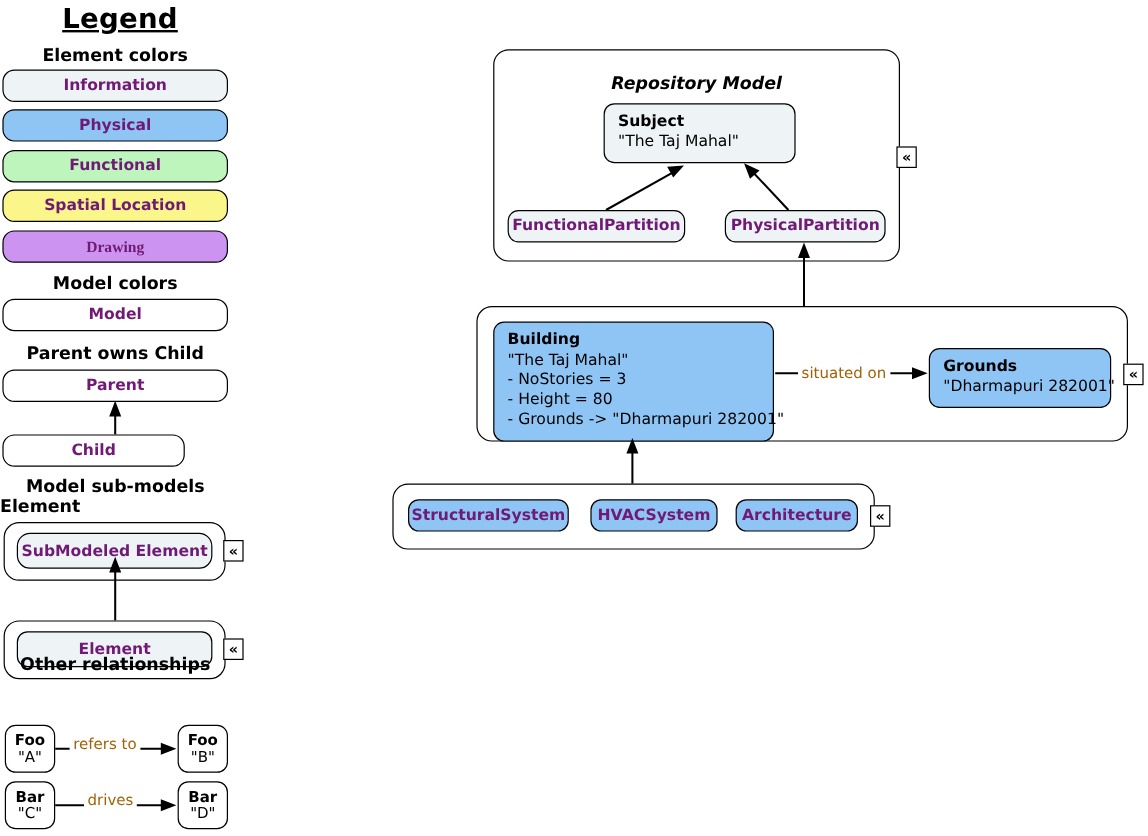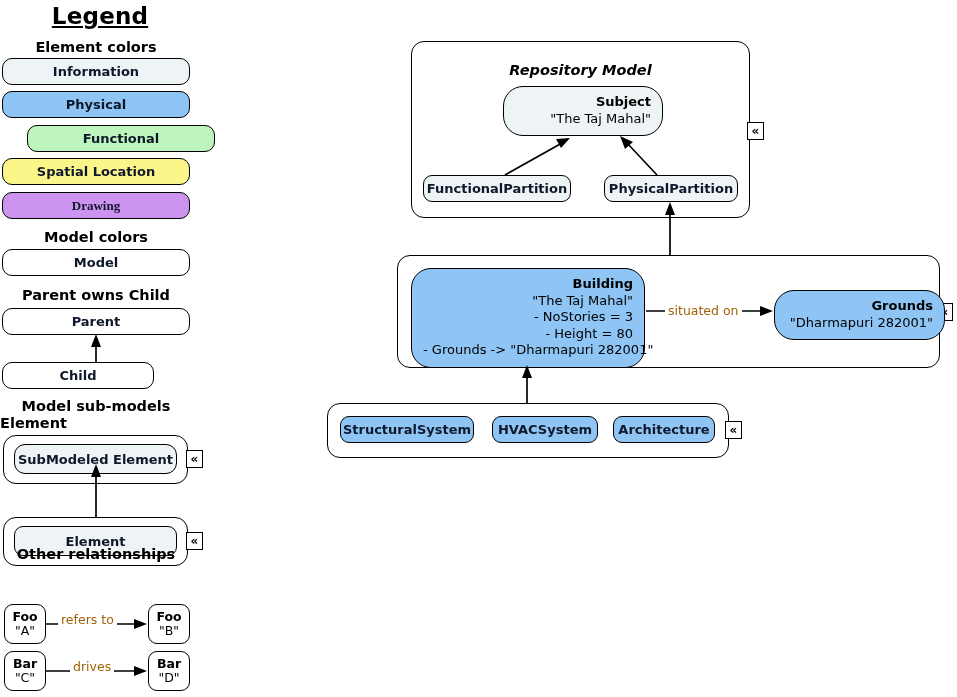--- a/index.html
+++ b/index.html
@@ -45,55 +45,55 @@
 
   
   .node {
     border: 1.6px solid #000;
     border-radius: 9px;
     display: flex;
     align-items: center;
     justify-content: center;
     font-size: 13px;
     font-weight: bold;
-    color: #0f172a;
+    color: #701a75;
     text-align: center;
     background: #fff;
   }
 
   
   .swatch {
     border-radius: 10px;
     height: 27px;
   }
 
   
   .fill-information { background: #eef4f5; }
   .fill-physical    { background: #8ec5f5; }
-  .fill-functional  { background: #bdf5bd; margin-left: 25px; }
+  .fill-functional  { background: #bdf5bd; }
   .fill-spatial     { background: #fbf68a; }
   .fill-drawing     { background: #cc94f0; font-family: Liberation Serif, serif; }
   .fill-model       { background: #ffffff; }
 
   
   .container-box {
     border: 1.7px solid #000;
     border-radius: 13px;
     background: #fff;
   }
 
   
   .node-detail {
     border: 1.6px solid #000;
-    border-radius: 20px;
+    border-radius: 9px;
     padding: 7px 11px 8px 11px;
     font-size: 13px;
     color: #000;
     line-height: 16.5px;
-    text-align: right;
+    text-align: left;
     display: block;
   }
   .node-detail .nname { font-weight: bold; display:block; }
   .node-detail .nline { font-weight: normal; display:block; white-space: pre; }
 
   
   .collapse-marker {
     width: 17px;
     height: 18px;
     border: 1.5px solid #000;
@@ -276,21 +276,21 @@
   </div>
 
   <div class="abs node-detail fill-physical" style="left:411px; top:268px; width:234px;">
     <span class="nname">Building</span>
     <span class="nline">"The Taj Mahal"</span>
     <span class="nline">- NoStories = 3</span>
     <span class="nline">- Height = 80</span>
     <span class="nline">- Grounds -&gt; "Dharmapuri 282001"</span>
   </div>
 
-  <div class="abs node-detail fill-physical" style="left:774px; top:290px; width:171px;">
+  <div class="abs node-detail fill-physical" style="left:774px; top:290px; width:152px;">
     <span class="nname">Grounds</span>
     <span class="nline">"Dharmapuri 282001"</span>
   </div>
 
   <svg class="edge-svg" width="957" height="697">
     <line class="edge-line" x1="646" y1="311" x2="764" y2="311"></line>
     <polygon class="edge-head" points="773,311 760,306 760,316"></polygon>
   </svg>
   <div class="abs edge-label" style="left:665px; top:303px;">situated on</div>
 

